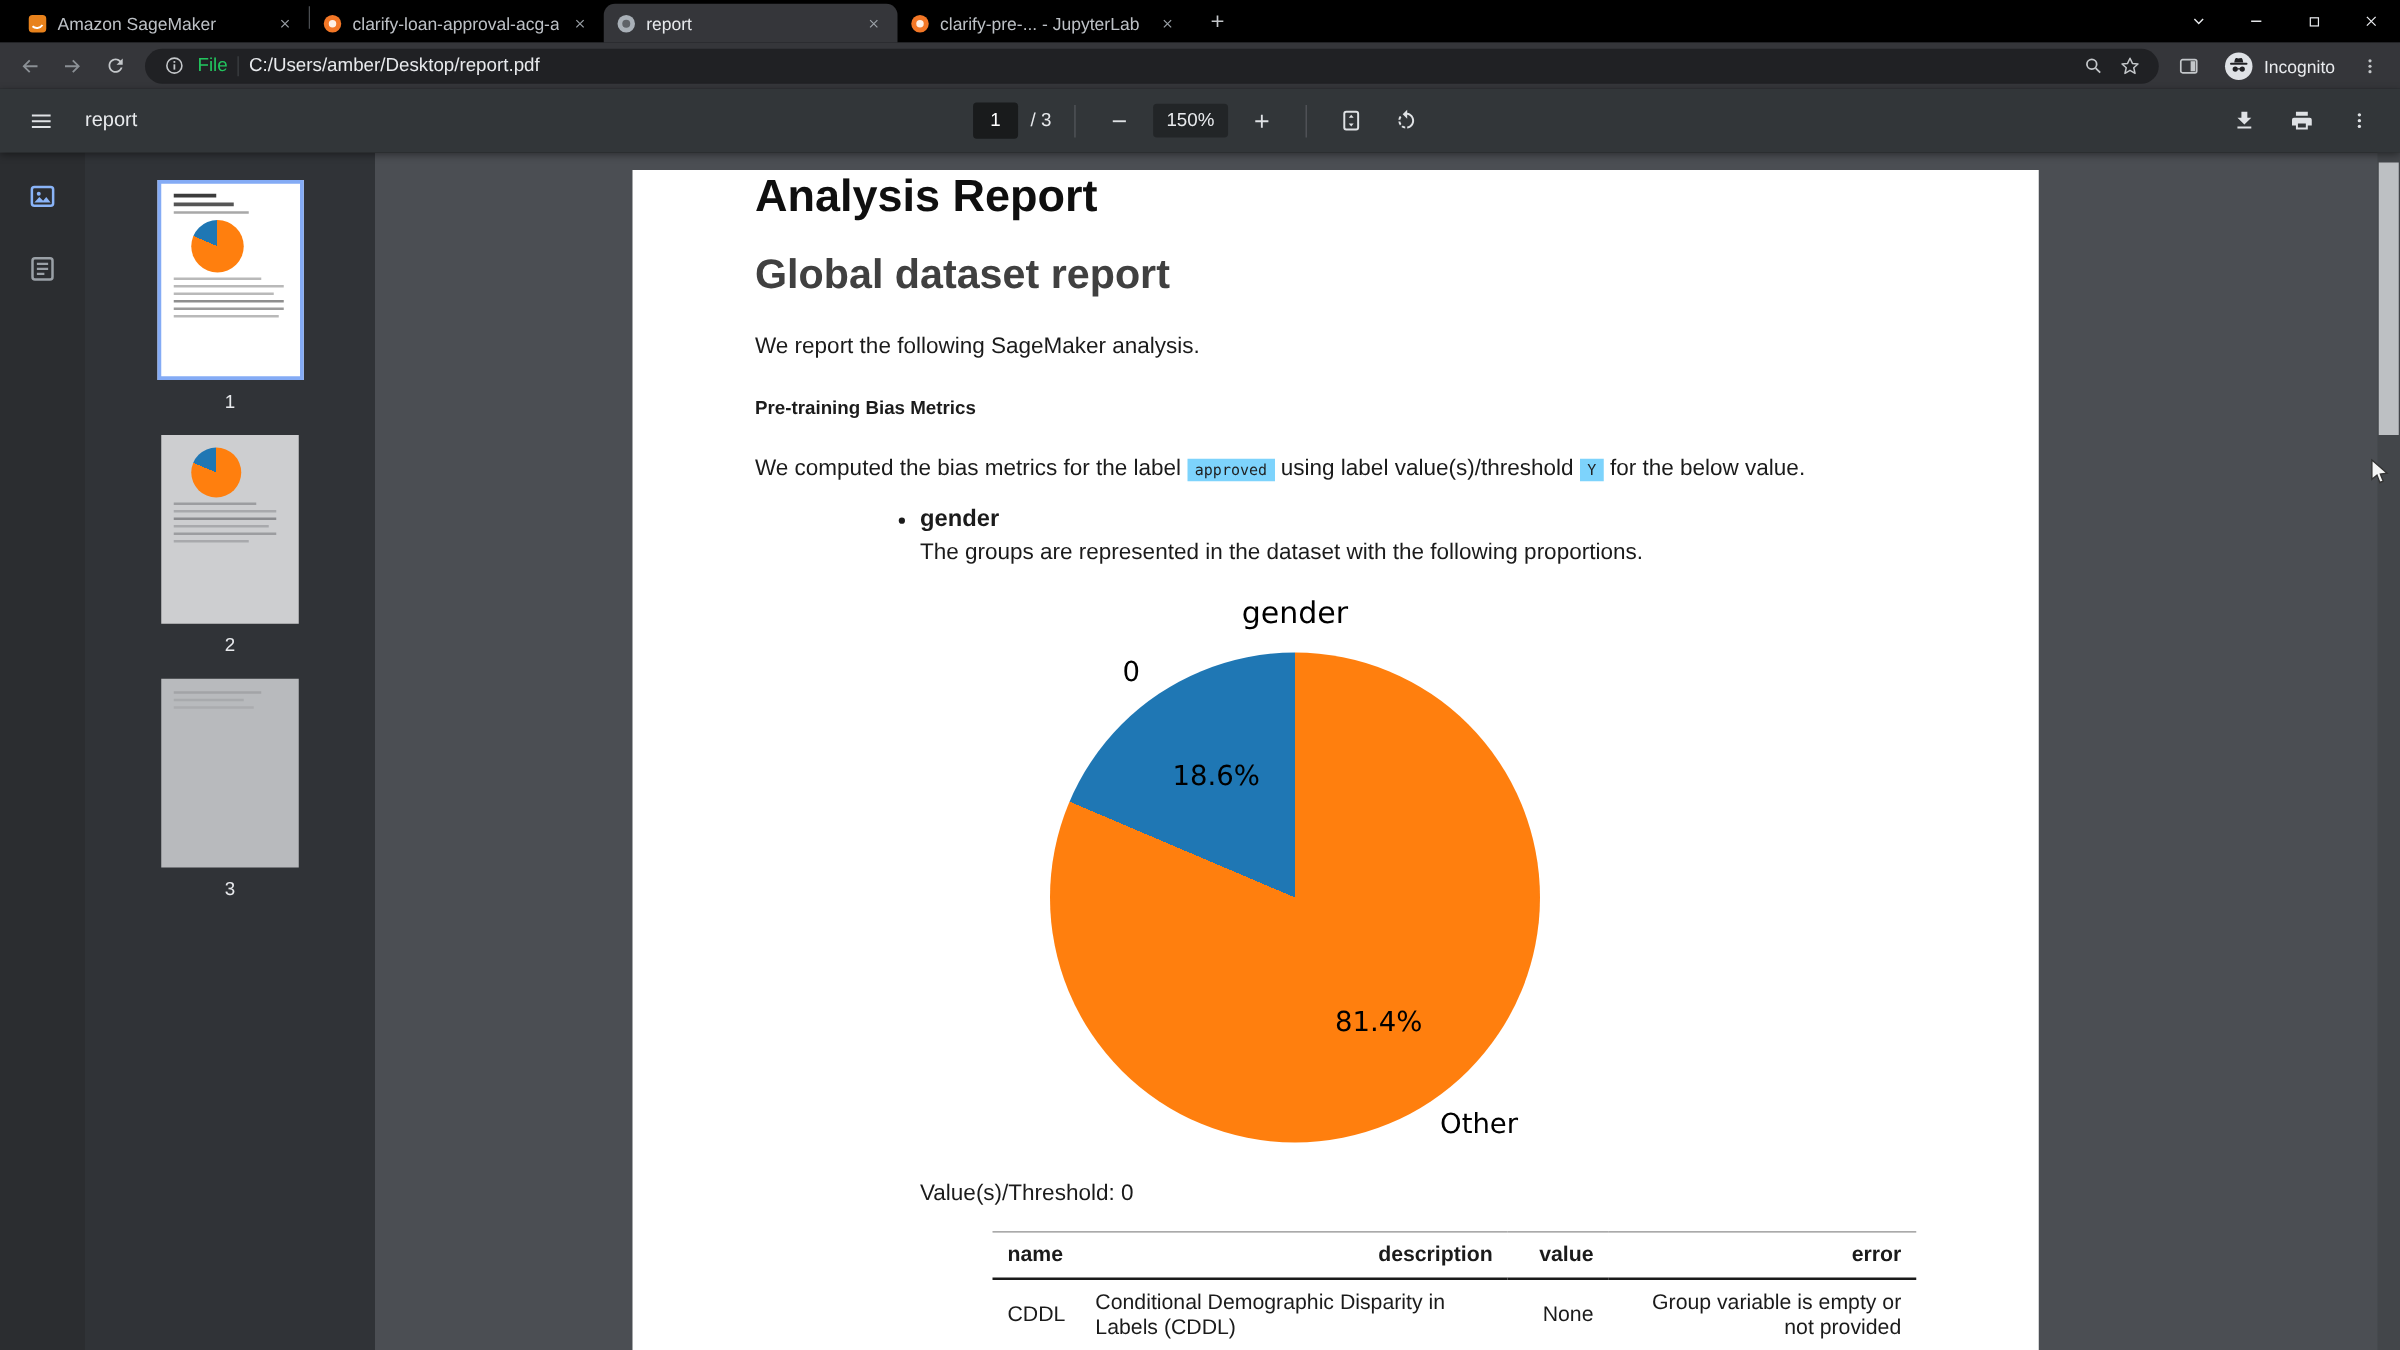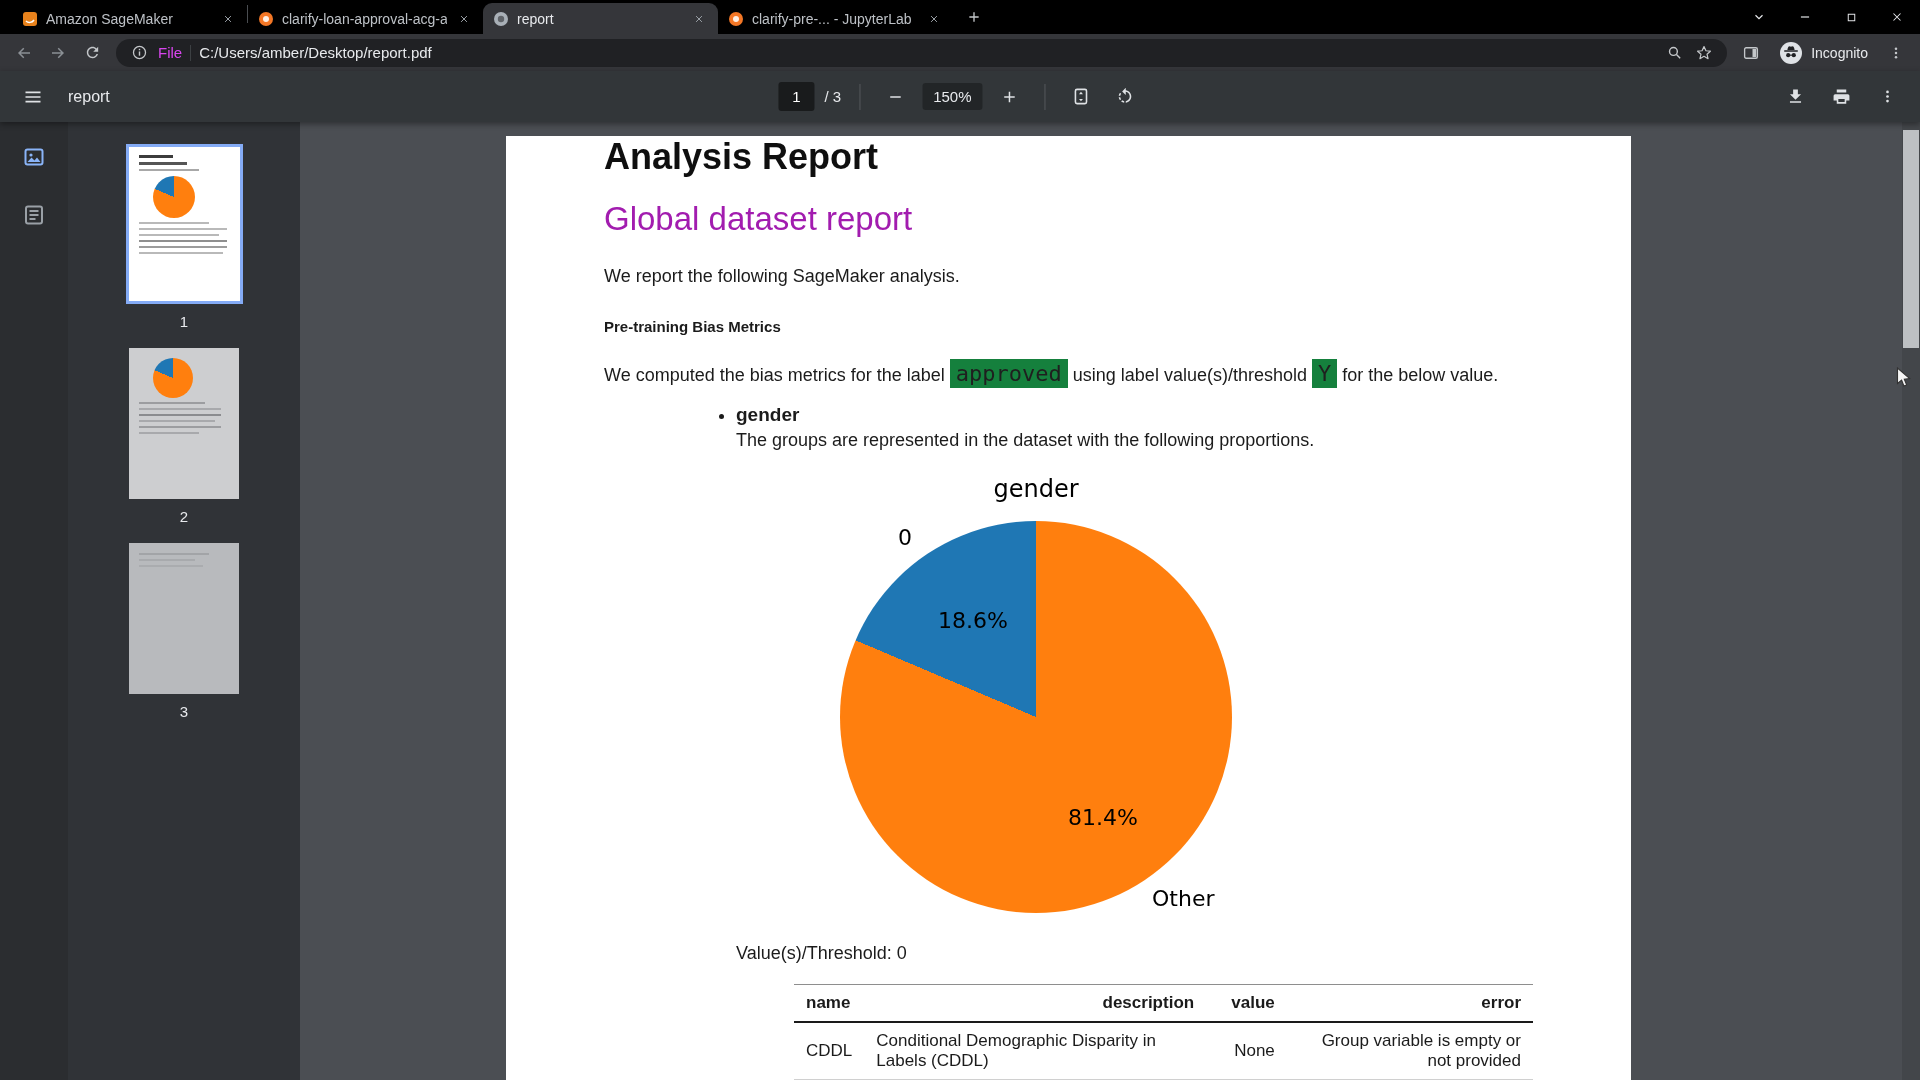--- a/index.html
+++ b/index.html
@@ -22,21 +22,21 @@
   .win-controls { display:flex; height:34px; }
   .wc { width:46px; height:34px; display:flex; align-items:center; justify-content:center; color:#e8eaed; }
 
   
   .toolbar { height:37px; background:#35363a; display:flex; align-items:center; padding:0 8px; gap:2px; }
   .nav-btn { width:32px; height:32px; border-radius:50%; display:flex; align-items:center; justify-content:center;
              color:#c4c7ca; flex:0 0 auto; }
   .nav-btn.dim { color:#8b9095; }
   .omnibox { flex:1; height:28px; background:#202124; border-radius:14px; margin:0 6px;
              display:flex; align-items:center; gap:8px; padding:0 12px; font-size:15px; color:#e8eaed; }
-  .omnibox .scheme { color:#d946ef; }
+  .omnibox .scheme { color:#22c55e; }
   .omni-sep { width:1px; height:16px; background:#3c4043; }
   .omnibox .url { flex:1; white-space:nowrap; overflow:hidden; }
   .omni-icon { width:22px; height:22px; color:#c4c7ca; display:flex; align-items:center; justify-content:center; flex:0 0 auto; }
   .incog { display:flex; align-items:center; gap:8px; padding:0 10px; color:#e8eaed; font-size:14px; }
   .avatar { width:24px; height:24px; flex:0 0 auto; }
 
   
   .pdf-toolbar { height:51px; background:#323639; display:flex; align-items:center; padding:0 16px;
                  color:#e8eaed; position:relative; box-shadow:0 2px 6px rgba(0,0,0,.4); z-index:5; }
   .pt-left { display:flex; align-items:center; gap:18px; }
@@ -66,25 +66,25 @@
 
   .content { flex:1; overflow:hidden; position:relative; }
   .page { width:1125px; margin-left:206px; background:#fff; height:1400px; }
 
   .v-scrollbar { width:18px; background:#43464a; position:relative; flex:0 0 auto; }
   .v-thumb { position:absolute; left:1px; right:1px; top:8px; height:218px; background:#bdc0c3; }
 
   
   .doc { padding:0 98px; color:#1b1b1b; }
   .doc h1 { font-size:36px; font-weight:700; margin-top:14px; color:#0f0f0f; }
-  .doc h2 { font-size:33px; font-weight:400; margin-top:22px; color:#a21caf; }
+  .doc h2 { font-size:33px; font-weight:700; margin-top:22px; color:#404040; }
   .intro { font-size:18px; margin-top:28px; }
   .doc h3 { font-size:15px; font-weight:700; margin-top:31px; }
   .metrics { font-size:18px; margin-top:26px; line-height:26px; }
-  .code { font-family:"DejaVu Sans Mono", monospace; font-size:22px; background:#15803d;
+  .code { font-family:"DejaVu Sans Mono", monospace; font-size:12px; background:#7dd3fc;
           padding:2px 6px; margin:0 5px; color:#1f1f1f; }
   ul.facets { margin-top:16px; padding-left:132px; }
   ul.facets li { font-size:18px; }
   .facet-name { font-weight:700; font-size:19px; }
   .facet-desc { margin-top:4px; font-size:18px; }
 
   .chart { position:relative; width:600px; height:452px; margin-top:24px;
            font-family:"DejaVu Sans", sans-serif; color:#000; }
   .chart-title { position:absolute; top:0; left:0; width:600px; text-align:center; font-size:24px; }
   .pie { position:absolute; left:104px; top:46px; width:392px; height:392px; border-radius:50%; }

